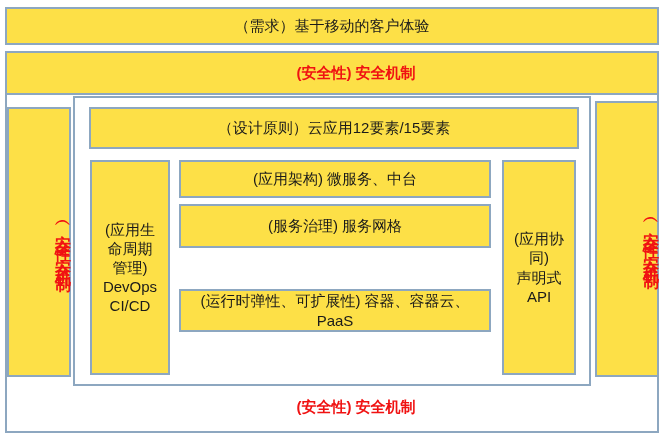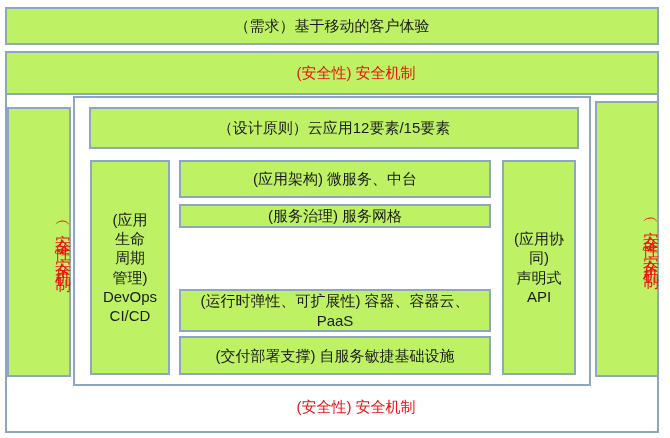--- a/index.html
+++ b/index.html
@@ -13,48 +13,48 @@
     width:670px;height:438px;
     background:#ffffff;
     font-family:"Liberation Sans", sans-serif;
     color:var(--ink);
     overflow:hidden;
   }
   .box{
     position:absolute;
     border:2px solid var(--border);
     box-sizing:border-box;
-    background:#bef264;
+    background:#fde047;
     display:flex;align-items:center;justify-content:center;
     text-align:center;
   }
   .demand{left:5px;top:7px;width:654px;height:38px;font-size:15px;}
   .outer{left:5px;top:51px;width:654px;height:382px;background:transparent;}
   .band-top{left:5px;top:51px;width:654px;height:44px;}
-  .red{color:var(--red);font-weight:400;margin-left:48px;}
+  .red{color:var(--red);font-weight:700;margin-left:48px;}
   .band-top span{font-size:15px;}
   .vbox{width:64px;display:flex;align-items:center;justify-content:center;}
   .vbox-left{left:7px;top:107px;height:270px;}
   .vbox-right{left:595px;top:101px;height:276px;}
   .vtext{
     writing-mode:vertical-rl;
     text-orientation:mixed;
     font-size:16px;
     letter-spacing:6px;
     line-height:1;
   }
   .inner{left:73px;top:96px;width:518px;height:290px;background:transparent;display:block;}
   .inner .box{position:absolute;}
   .principle{left:14px;top:9px;width:490px;height:42px;font-size:15px;align-items:center;}
   .col{flex-direction:column;font-size:15px;line-height:1.28;}
-  .lifecycle{left:15px;top:62px;width:80px;height:215px;padding:20px;}
+  .lifecycle{left:15px;top:62px;width:80px;height:215px;padding:12px;}
   .collab{left:427px;top:62px;width:74px;height:215px;padding:2px;}
   .stack{left:104px;width:312px;font-size:15px;line-height:1.3;padding:2px 16px;}
   .s1{top:62px;height:38px;}
-  .s2{top:106px;height:24px;}
+  .s2{top:106px;height:44px;}
   .s3{top:151px;height:36px;}
   .s4{top:191px;height:43px;justify-content:center;}
   .s5{top:238px;height:39px;}
   .band-bottom{
     position:absolute;left:5px;top:392px;width:654px;height:30px;
     display:flex;align-items:center;justify-content:center;
     font-size:15px;
   }
 </style>
 </head>
@@ -98,23 +98,20 @@
 
     <div class="box stack s2">
       <span>(服务治理) 服务网格</span>
     </div>
 
 
     <div class="box stack s4">
       <span>(运行时弹性、可扩展性) 容器、容器云、PaaS</span>
     </div>
 
-    <div class="box stack s5">
-      <span>(交付部署支撑) 自服务敏捷基础设施</span>
-    </div>
 
     <div class="box col collab">
       <div>(应用协同)</div>
       <div>声明式</div>
       <div>API</div>
     </div>
 
   </div>
 
   <div class="band-bottom">

